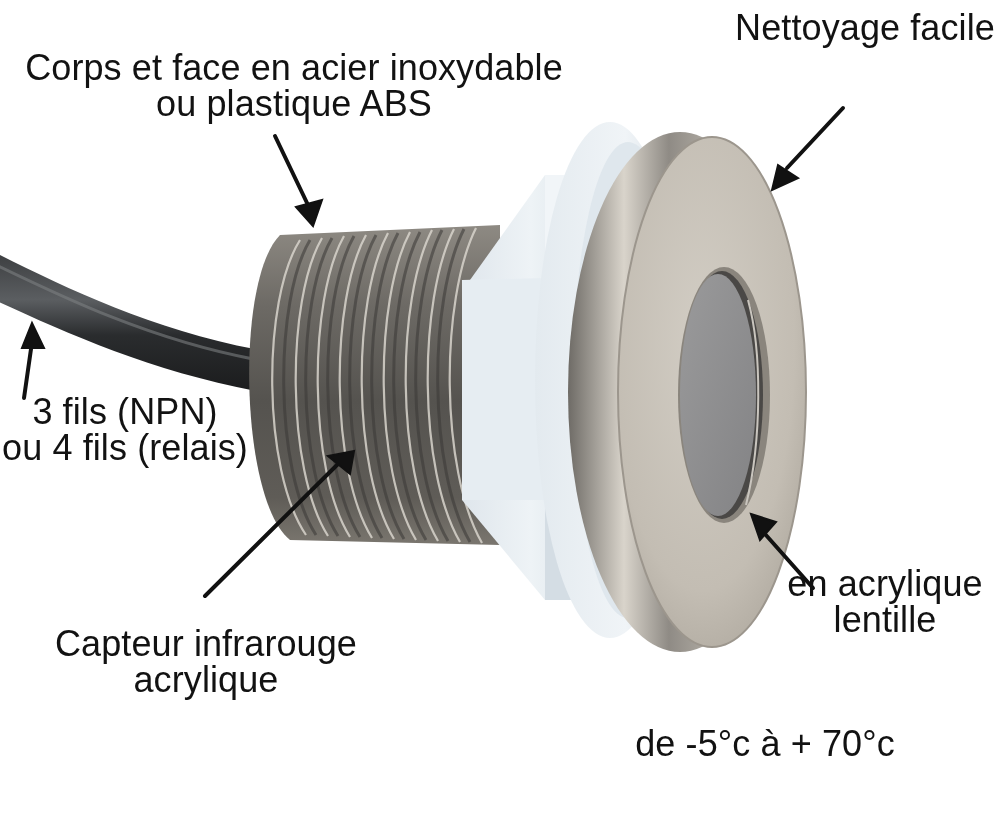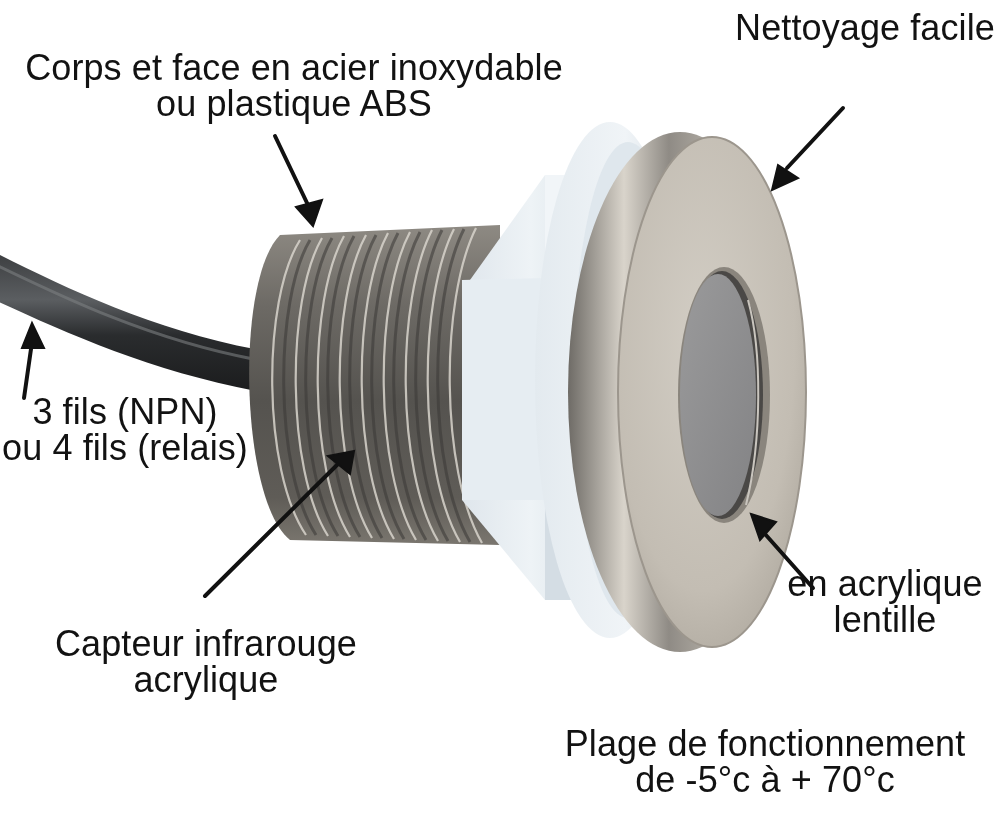--- a/index.html
+++ b/index.html
@@ -182,16 +182,15 @@
     <span class="line">Capteur infrarouge</span>
     <span class="line">acrylique</span>
   </div>
 
   <div id="label-lens" class="label">
     <span class="line">en acrylique</span>
     <span class="line">lentille</span>
   </div>
 
   <div id="label-range" class="label">
-    <span class="line">Plage de fonctionnement</span>
     <span class="line">de -5°c à + 70°c</span>
   </div>
 </div>
 
 </body></html>

